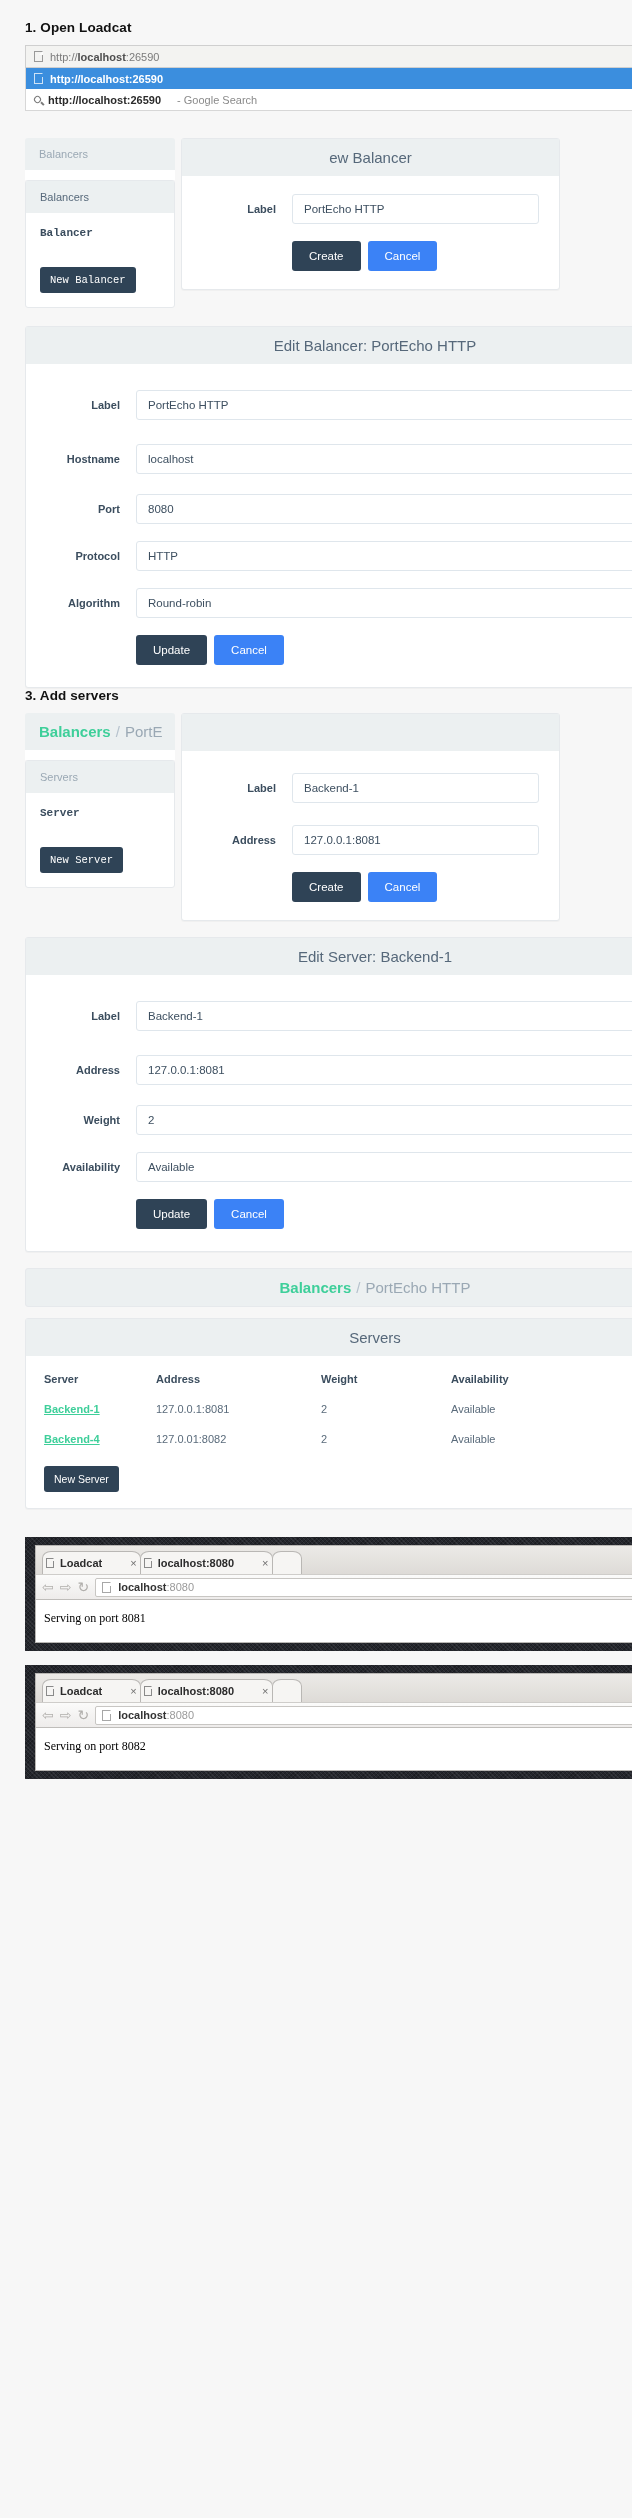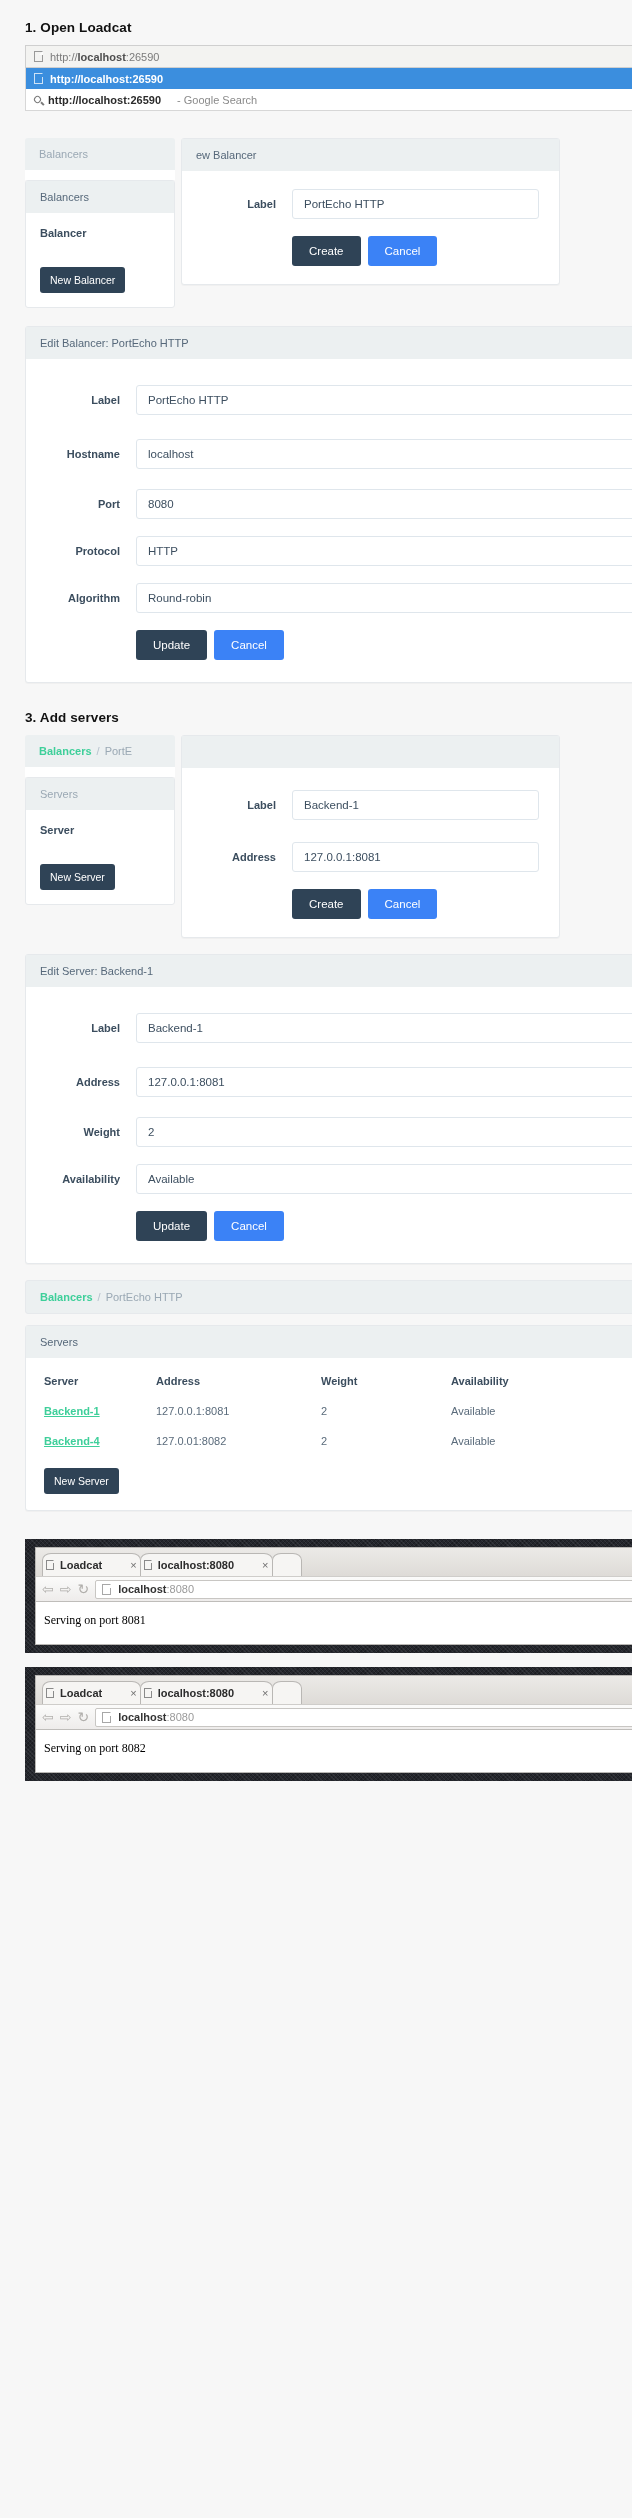--- a/index.html
+++ b/index.html
@@ -20,21 +20,21 @@
     font-size: 13.5px;
     font-weight: bold;
     color: #111;
     margin: 0;
     padding: 0 0 10px 25px;
     letter-spacing: .1px;
   }
   .sec { position: relative; }
   .sec-1 { padding-top: 20px; }
   .sec-2 { padding-top: 27px; }
-  .sec-3 { padding-top: 27px; }
+  .sec-3 { }
   .sec-4 { padding-top: 28px; }
 
   
   .omni-wrap { margin-left: 25px; width: 700px; }
   .omni-bar {
     background: #f3f3f1;
     border: 1px solid #cfcfcf;
     height: 23px;
     display: flex;
     align-items: center;
@@ -82,38 +82,39 @@
   
   .card {
     background: #fff;
     border: 1px solid #e6e9ec;
     border-radius: 3px;
     box-shadow: 0 1px 1px rgba(0,0,0,.03);
   }
   .card-head {
     background: #ecf0f1;
     color: #56687a;
-    font-size: 11px;
+    font-size: 15px;
     padding: 10px 14px;
+    text-align: center;
   }
   .card-head.bc .crumb-link { color: #3ecf9a; font-weight: bold; }
   .card-head.bc .crumb-sep { color: #b6c2cd; margin: 0 5px; }
   .card-head.bc .crumb-cur { color: #9aa8b4; }
 
   
   .split { display: flex; margin-left: 25px; }
   .split .left { width: 150px; flex: 0 0 150px; }
   .split .right { flex: 1 1 auto; margin-left: 6px; min-width: 0; }
 
   .side-card { background:#fff; border:1px solid #e6e9ec; border-radius:3px; }
   .side-head {
     background: #ecf0f1; color:#9aa8b4; font-size:11px; padding:10px 14px;
   }
   .side-head.dark { color:#56687a; }
-  .side-body { padding: 14px; }
+  .side-body { padding: 14px; font-family: Liberation Mono, monospace; }
   .side-label { font-size: 11px; font-weight: bold; color:#3b4d5e; }
   .btn {
     display: inline-block;
     border: none; border-radius: 3px;
     font-size: 10.5px;
     padding: 7px 10px;
     color: #fff;
     background: #2f4356;
     cursor: pointer;
     font-family: inherit;

